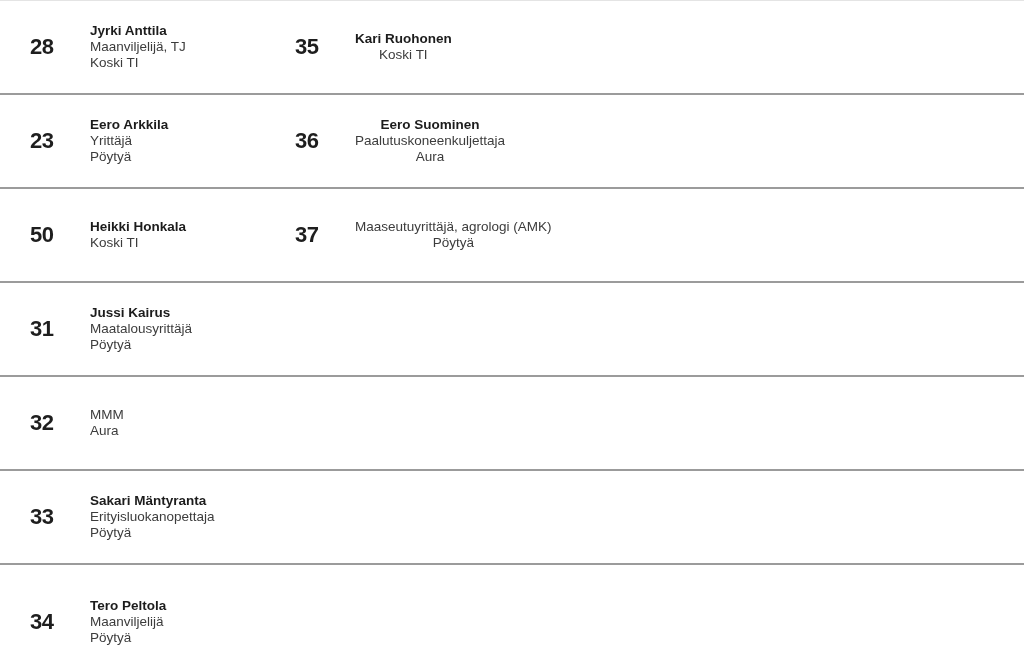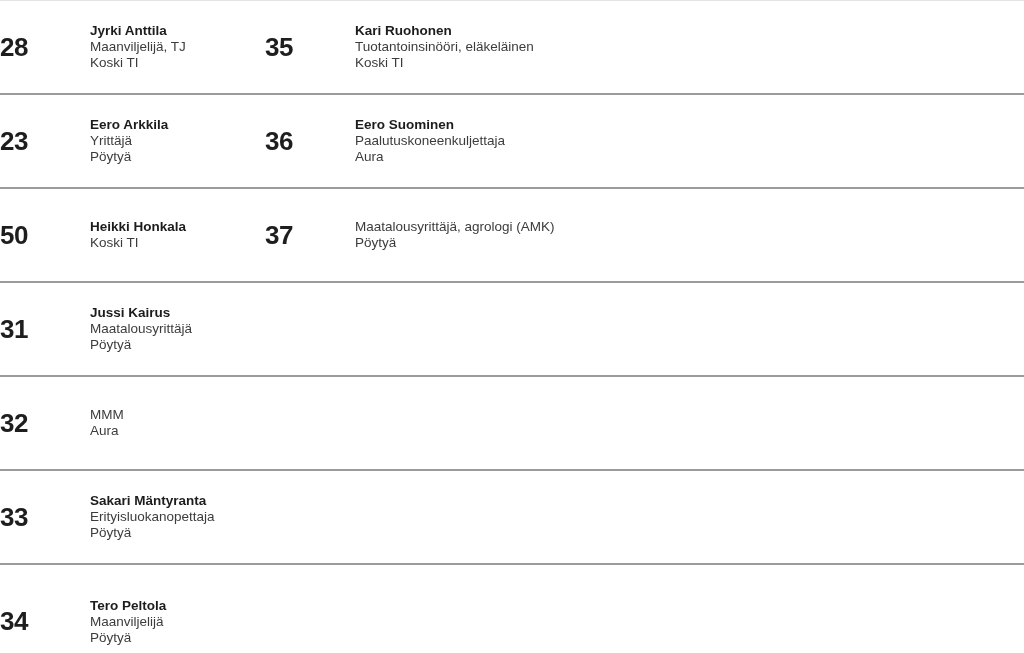--- a/index.html
+++ b/index.html
@@ -22,25 +22,25 @@
   }
   .row:last-child {
     border-bottom: none;
     height: 113px;
   }
   .cell {
     display: flex;
     align-items: center;
   }
   .cell.left  { width: 265px; }
-  .cell.right { flex: 1; }
+  .cell.right { flex: 1; text-align: center; }
   .num {
     width: 42px;
-    padding-left: 0;
-    font-size: 26px;
+    padding-left: 30px;
+    font-size: 22px;
     font-weight: 700;
     letter-spacing: -0.5px;
     color: #1e1e1e;
     flex-shrink: 0;
   }
   .info {
     font-size: 13.5px;
     line-height: 16px;
     color: #3c3c3c;
     margin-left: 48px;
@@ -63,21 +63,20 @@
         <div class="name">Jyrki Anttila</div>
         <div class="line">Maanviljelijä, TJ</div>
         <div class="line">Koski TI</div>
 
       </div>
     </div>
     <div class="cell right">
       <div class="num">35</div>
       <div class="info">
         <div class="name">Kari Ruohonen</div>
-        <div class="line">Tuotantoinsinööri, eläkeläinen</div>
         <div class="line">Koski TI</div>
 
       </div>
     </div>
   </div>
 
   <div class="row">
     <div class="cell left">
       <div class="num">23</div>
       <div class="info">
@@ -103,21 +102,21 @@
       <div class="num">50</div>
       <div class="info">
         <div class="name">Heikki Honkala</div>
         <div class="line">Koski TI</div>
 
       </div>
     </div>
     <div class="cell right">
       <div class="num">37</div>
       <div class="info">
-        <div class="line">Maatalousyrittäjä, agrologi (AMK)</div>
+        <div class="line">Maaseutuyrittäjä, agrologi (AMK)</div>
         <div class="line">Pöytyä</div>
 
       </div>
     </div>
   </div>
 
   <div class="row">
     <div class="cell left">
       <div class="num">31</div>
       <div class="info">

